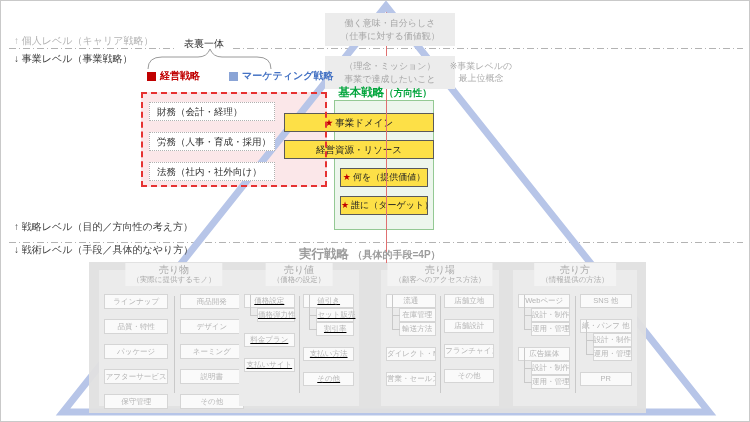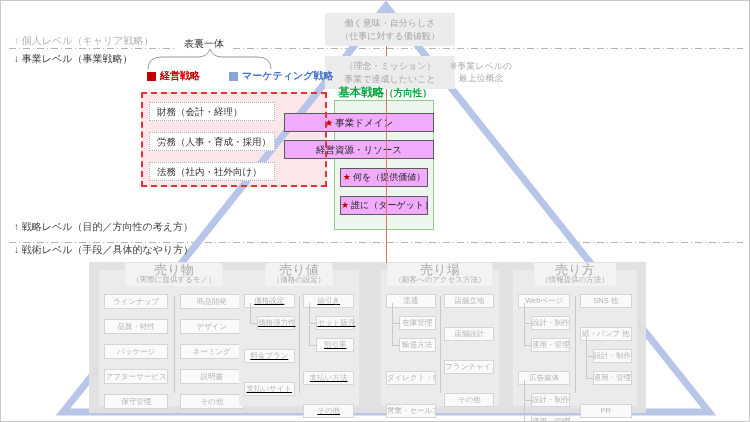--- a/index.html
+++ b/index.html
@@ -27,41 +27,41 @@
   #legend-mgmt .sq{background:#c00000;} #legend-mkt .sq{background:#8aa4d6;}
   
   .mgmt-item{z-index:4;left:148px;width:126px;height:19px;background:#fff;border:1px dotted #b0b0b0;
              font-size:9.5px;line-height:18px;padding-left:7px;box-sizing:border-box;color:#2e2e2e;white-space:nowrap;}
   #mg0{top:101px;} #mg1{top:131px;} #mg2{top:161px;}
   #redbox-border{z-index:6;left:140px;top:91px;width:186px;height:95px;border:2px dashed #e63232;box-sizing:border-box;}
   
   #greenbox{z-index:3;left:333px;top:99px;width:100px;height:130px;background:#edf6ed;border:1px solid #94c994;box-sizing:border-box;}
   #bs-title{z-index:5;left:318px;top:84px;width:132px;text-align:center;font-weight:bold;color:#00a43b;font-size:11.5px;white-space:nowrap;}
   #bs-title .sub{font-size:9.5px;}
-  .bsbox{z-index:5;background:#f0abfc;border:1px solid #5a5a5a;height:19px;line-height:17px;text-align:center;
+  .bsbox{z-index:5;background:#fde047;border:1px solid #5a5a5a;height:19px;line-height:17px;text-align:center;
          font-size:9.5px;color:#222;box-sizing:border-box;white-space:nowrap;}
   #bs0{left:283px;top:112px;width:150px;} #bs1{left:283px;top:139px;width:150px;}
   #bs2{left:339px;top:167px;width:88px;font-size:9px;} #bs3{left:339px;top:195px;width:88px;font-size:9px;}
   #bs4{left:331px;top:219px;width:104px;}
   .star{color:#c00000;margin-right:2px;}
   
   #exec-label{z-index:7;left:298px;top:245px;color:#9c9c9c;font-weight:bold;font-size:12.5px;white-space:nowrap;}
   #exec-label .sub{font-size:10px;}
   
   #exec-panel{z-index:4;left:88px;top:261px;width:557px;height:151px;background:rgba(224,224,224,0.95);}
   .subpanel{position:absolute;top:8px;height:136px;background:#ebebeb;}
   .col-0{left:10px;width:150px;} .col-1{left:150px;width:120px;text-decoration:underline;}
   .col-2{left:292px;width:118px;} .col-3{left:424px;width:124px;}
   .colhead{position:absolute;top:-7px;left:50%;transform:translateX(-50%);background:#f3f3f3;
            padding:2px 7px;text-align:center;color:#ababab;white-space:nowrap;z-index:2;}
-  .ch1{font-size:13px;line-height:10px;} .ch2{font-size:7.5px;line-height:9px;}
+  .ch1{font-size:10px;line-height:10px;} .ch2{font-size:7.5px;line-height:9px;}
   .spine{position:absolute;left:50%;top:26px;bottom:13px;width:1px;background:#c9c9c9;}
   .stacks{display:flex;justify-content:space-between;padding:24px 5px 0;position:relative;}
   .stack{width:46%;display:flex;flex-direction:column;}
-  .eitem{position:relative;height:14px;line-height:12px;font-size:7.5px;margin-bottom:8px;background:#fafafa;
+  .eitem{position:relative;height:14px;line-height:12px;font-size:7.5px;margin-bottom:0;background:#fafafa;
          border:1px solid #d5d5d5;color:#b5b5b5;text-align:center;white-space:nowrap;overflow:hidden;box-sizing:border-box;}
   .col-0 .eitem{margin-bottom:10px;height:15px;line-height:13px;}
   .stack-left .eitem:not(.indent)::after{content:'';position:absolute;top:50%;left:100%;width:8px;height:1px;background:#c9c9c9;}
   .stack-right .eitem:not(.indent)::after{content:'';position:absolute;top:50%;left:-8px;width:8px;height:1px;background:#c9c9c9;}
   .eitem.indent{margin-left:13px;overflow:visible;}
   .eitem.indent::before{content:'';position:absolute;left:-8px;bottom:5px;width:7px;height:20px;
                         border-left:1px solid #c9c9c9;border-bottom:1px solid #c9c9c9;}
   .eitem.gap{margin-top:11px;}
 </style>
 </head>
@@ -130,20 +130,23 @@
     <span class="star">★</span><span>誰に（ターゲット）</span>
   </div>
 
   <div id="redbox-border" class="abs"></div>
 
   <svg id="lines-high" class="layer" width="750" height="422">
     <line x1="385.5" y1="99" x2="385.5" y2="262" stroke="#e07070" stroke-width="1"></line>
     <path d="M147,68 Q147,56 161,56 L197,56 Q206,56 209,48 Q212,56 221,56 L256,56 Q270,56 270,68" fill="none" stroke="#9a9a9a" stroke-width="1"></path>
   </svg>
 
+  <div id="exec-label" class="abs">
+    <span>実行戦略</span> <span class="sub">（具体的手段=4P）</span>
+  </div>
 
   <div id="exec-panel" class="abs">
       <div class="subpanel col-0">
         <div class="colhead">
           <div class="ch1">売り物</div>
           <div class="ch2">（実際に提供するモノ）</div>
         </div>
         <div class="spine"></div>
         <div class="stacks">
           <div class="stack stack-left">

